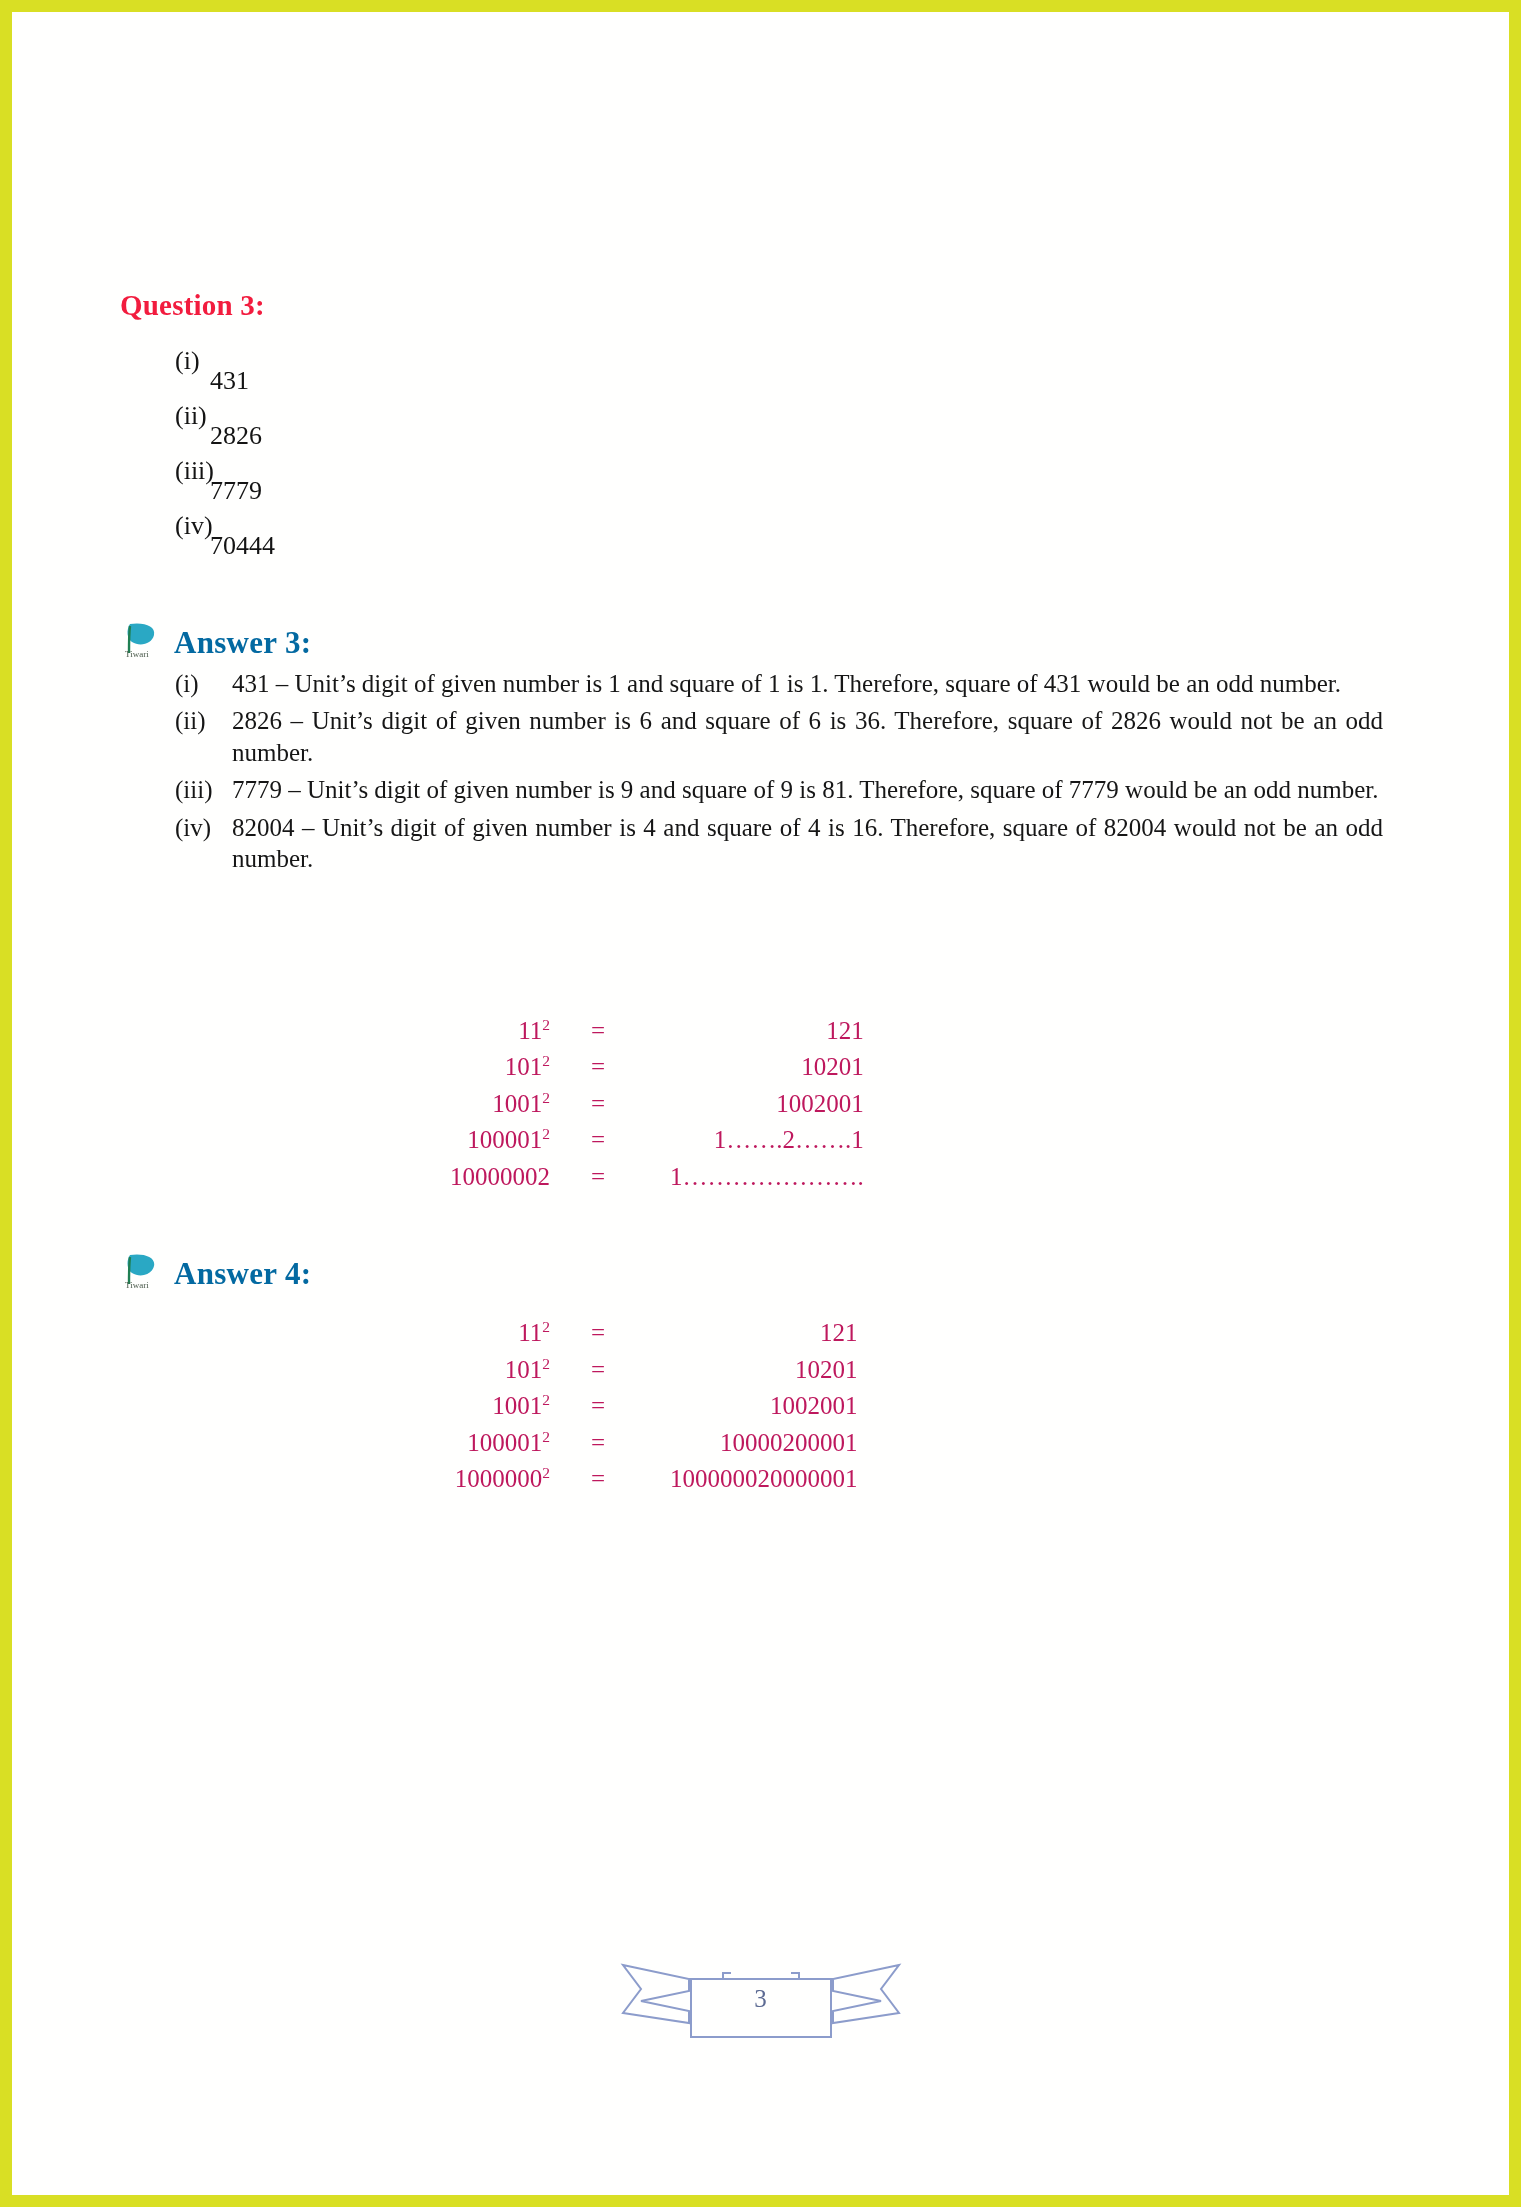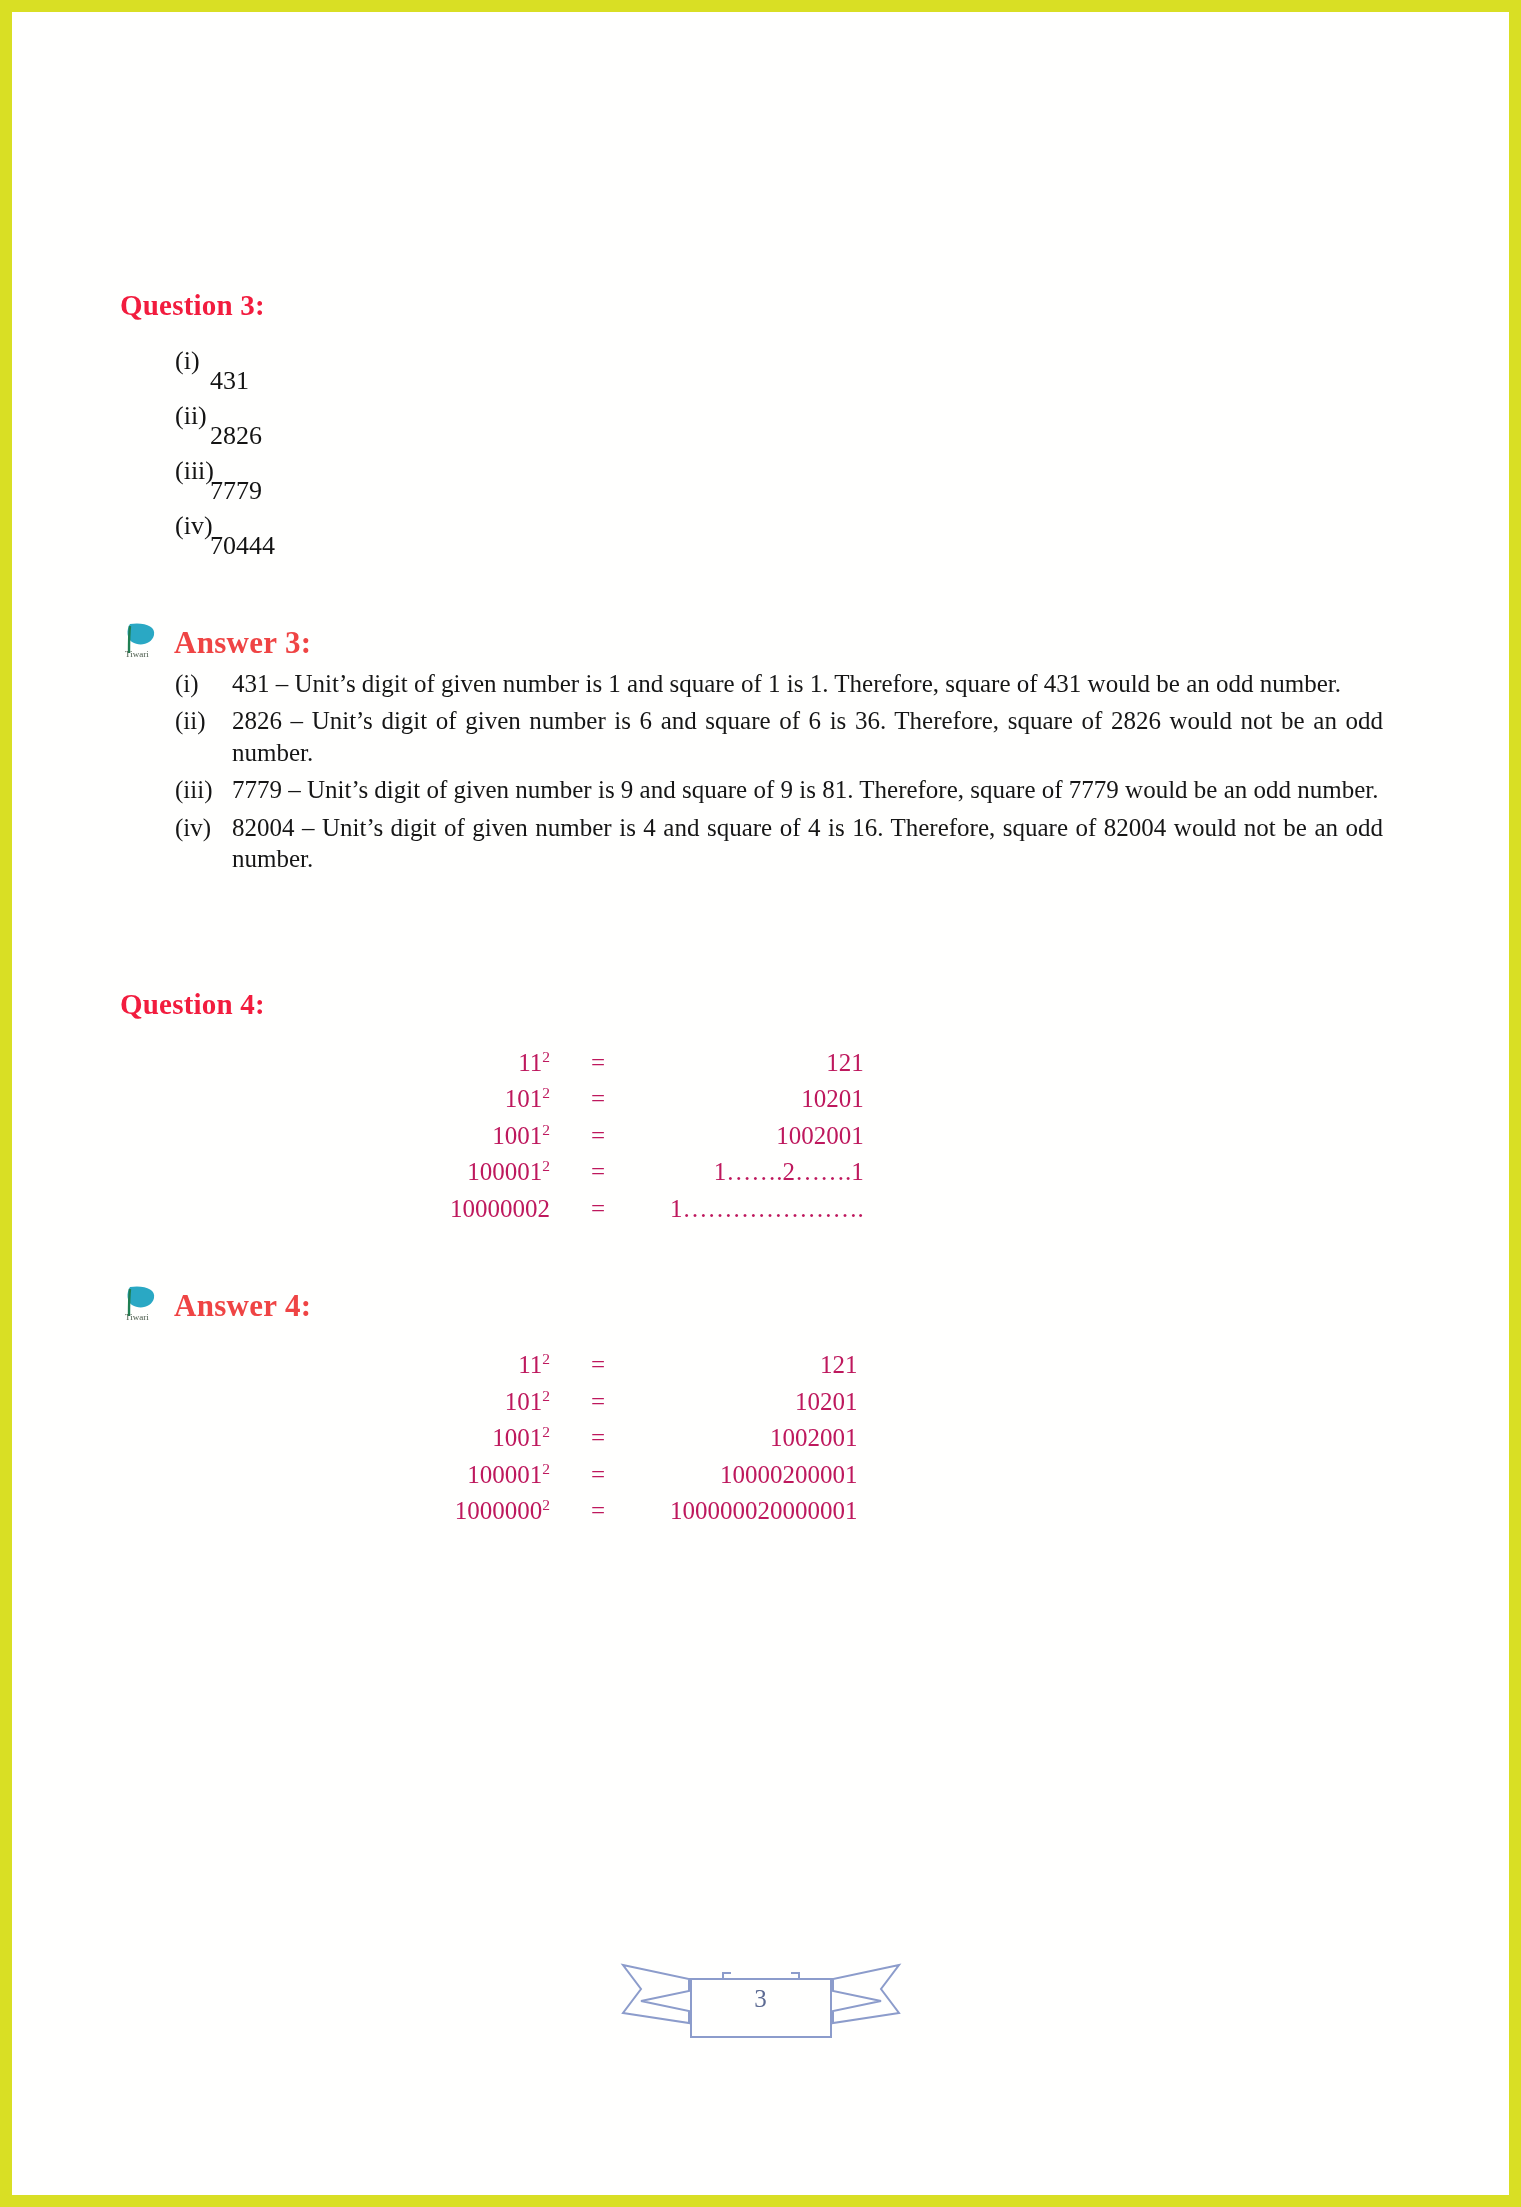--- a/index.html
+++ b/index.html
@@ -66,21 +66,21 @@
   }
   .leaf-logo {
     position: relative;
     display: inline-block;
     width: 44px;
     height: 40px;
     flex: 0 0 auto;
   }
   .leaf-logo svg { display: block; }
   .a-heading {
-    color: #ef4444;
+    color: #0369a1;
     font-weight: bold;
     font-size: 31px;
     line-height: 1;
     letter-spacing: 0.3px;
     font-family: "Liberation Serif", "DejaVu Serif", serif;
     position: relative;
     top: -2px;
   }
 
   
@@ -259,21 +259,20 @@
           <li>
             <span class="roman">(iv)</span>
             <span class="body">82004 – Unit’s digit of given number is 4 and square of 4 is 16. Therefore, square of 82004 would not be an odd number.</span>
           </li>
         </ul>
       </div>
 
       <div class="gap-lg"></div>
 
       <div>
-        <div class="q-heading">Question 4:</div>
 
         <table class="pattern">
           <tbody>
               <tr>
             <td class="c-lhs"><span>11</span><sup>2</sup></td>
             <td class="c-eq">=</td>
             <td class="c-rhs">121</td>
           </tr>
           <tr>
             <td class="c-lhs"><span>101</span><sup>2</sup></td>

